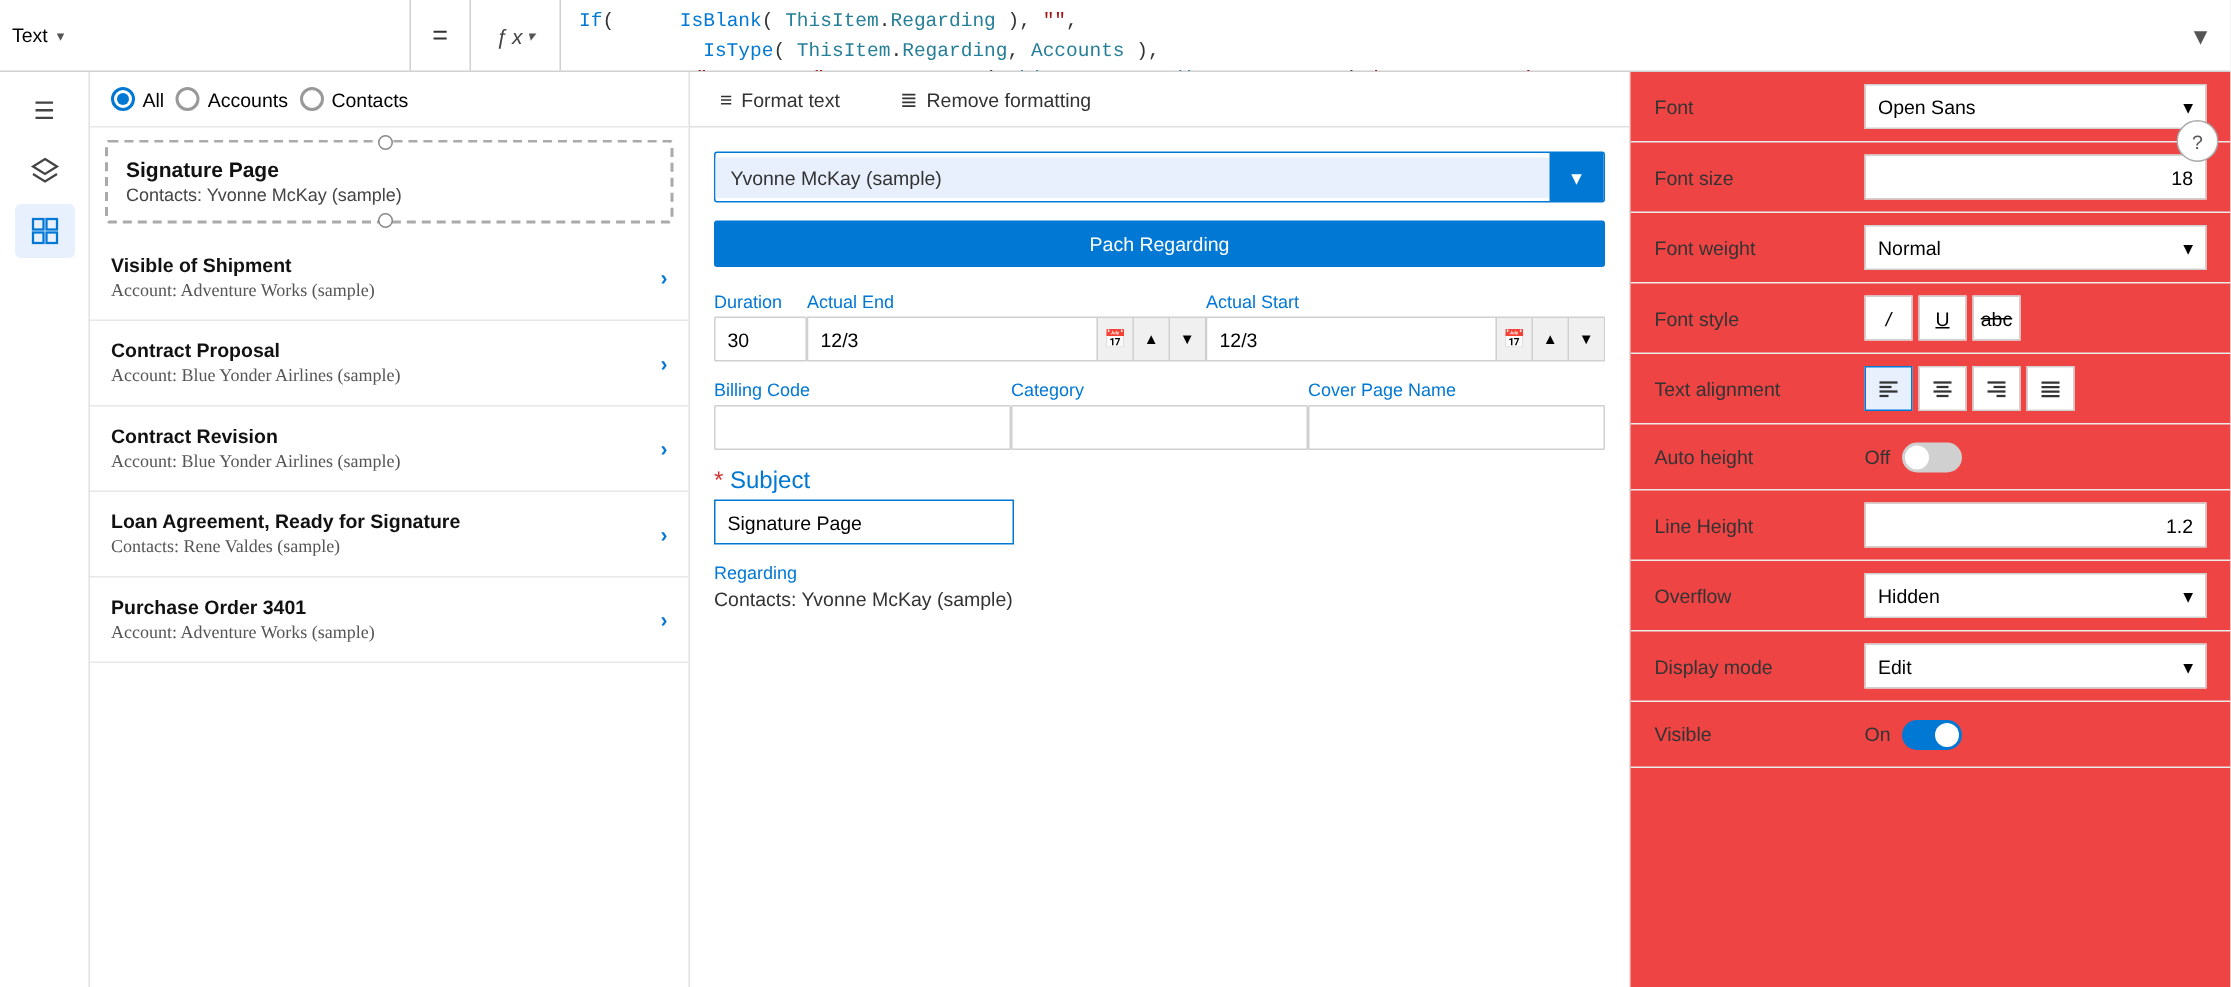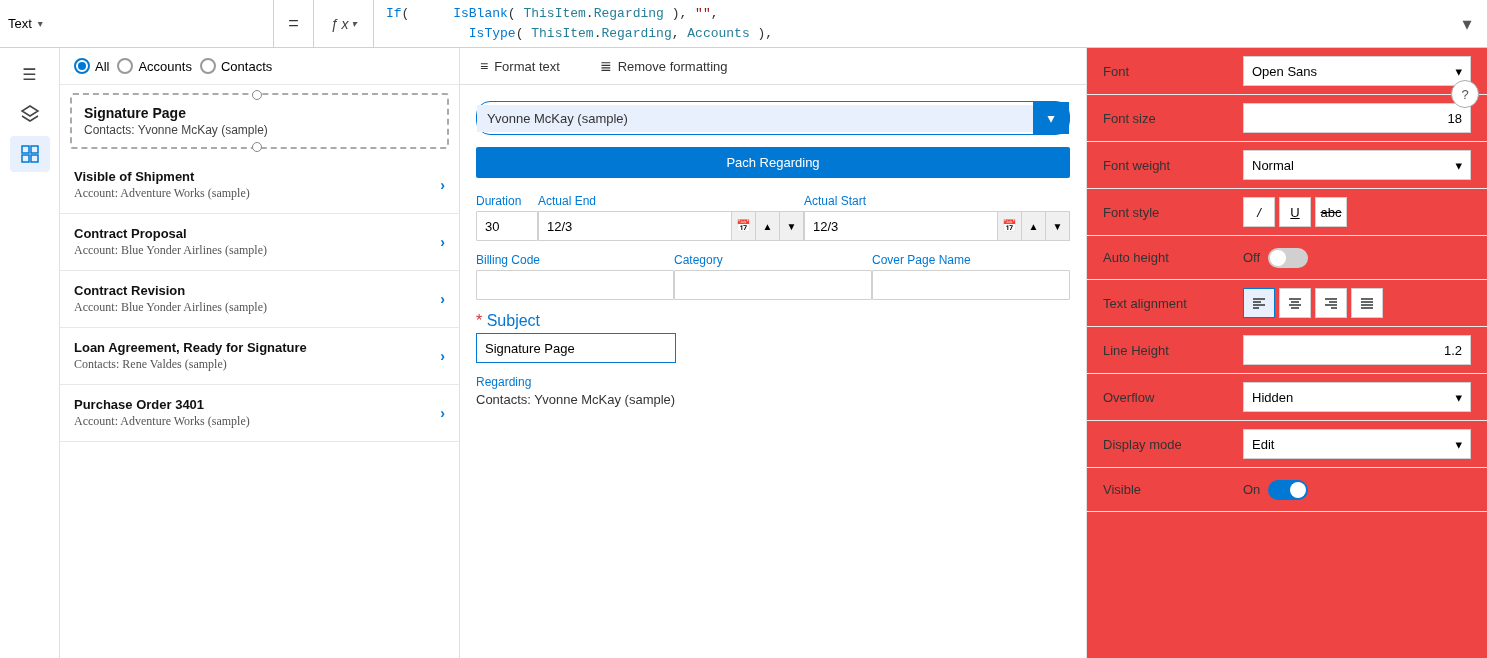--- a/index.html
+++ b/index.html
@@ -245,21 +245,21 @@
     
     .form-area {
       padding: 16px;
     }
 
     
     .contact-selector {
       display: flex;
       align-items: center;
       border: 1px solid #0078d4;
-      border-radius: 14px;
+      border-radius: 2px;
       margin-bottom: 12px;
       background: #fff;
     }
     .contact-selector-text {
       flex: 1;
       padding: 6px 10px;
       font-size: 13px;
       color: #333;
       background: #e8f0fe;
     }
@@ -706,30 +706,20 @@
         <span>▾</span>
       </div>
     </div>
 
     <div class="prop-row">
       <div class="prop-label">Font style</div>
       <div class="font-style-group">
         <button class="font-style-btn" style="font-style:italic;">/</button>
         <button class="font-style-btn" style="text-decoration:underline;">U</button>
         <button class="font-style-btn" style="text-decoration:line-through;">abc</button>
-      </div>
-    </div>
-
-    <div class="prop-row">
-      <div class="prop-label">Auto height</div>
-      <div class="toggle-row">
-        <span style="font-size:13px;color:#333;">Off</span>
-        <div class="toggle off">
-          <div class="toggle-thumb"></div>
-        </div>
       </div>
     </div>
 
     <div class="prop-row">
       <div class="prop-label">Text alignment</div>
       <div class="text-align-group">
         <button class="text-align-btn active">
           <svg width="14" height="14" viewBox="0 0 14 14">
               <line x1="1" y1="3" x2="13" y2="3" stroke="#333" stroke-width="1.5"></line>
               <line x1="1" y1="6" x2="9" y2="6" stroke="#333" stroke-width="1.5"></line>
@@ -758,20 +748,30 @@
               <line x1="1" y1="3" x2="13" y2="3" stroke="#333" stroke-width="1.5"></line>
               <line x1="1" y1="6" x2="13" y2="6" stroke="#333" stroke-width="1.5"></line>
               <line x1="1" y1="9" x2="13" y2="9" stroke="#333" stroke-width="1.5"></line>
               <line x1="1" y1="12" x2="13" y2="12" stroke="#333" stroke-width="1.5"></line>
             </svg>
         </button>
       </div>
     </div>
 
     <div class="prop-row">
+      <div class="prop-label">Auto height</div>
+      <div class="toggle-row">
+        <span style="font-size:13px;color:#333;">Off</span>
+        <div class="toggle off">
+          <div class="toggle-thumb"></div>
+        </div>
+      </div>
+    </div>
+
+    <div class="prop-row">
       <div class="prop-label">Line Height</div>
       <input class="prop-input" type="text" value="1.2" style="">
     </div>
 
     <div class="prop-row">
       <div class="prop-label">Overflow</div>
       <div class="prop-select-wrapper">
         <span>Hidden</span>
         <span>▾</span>
       </div>

